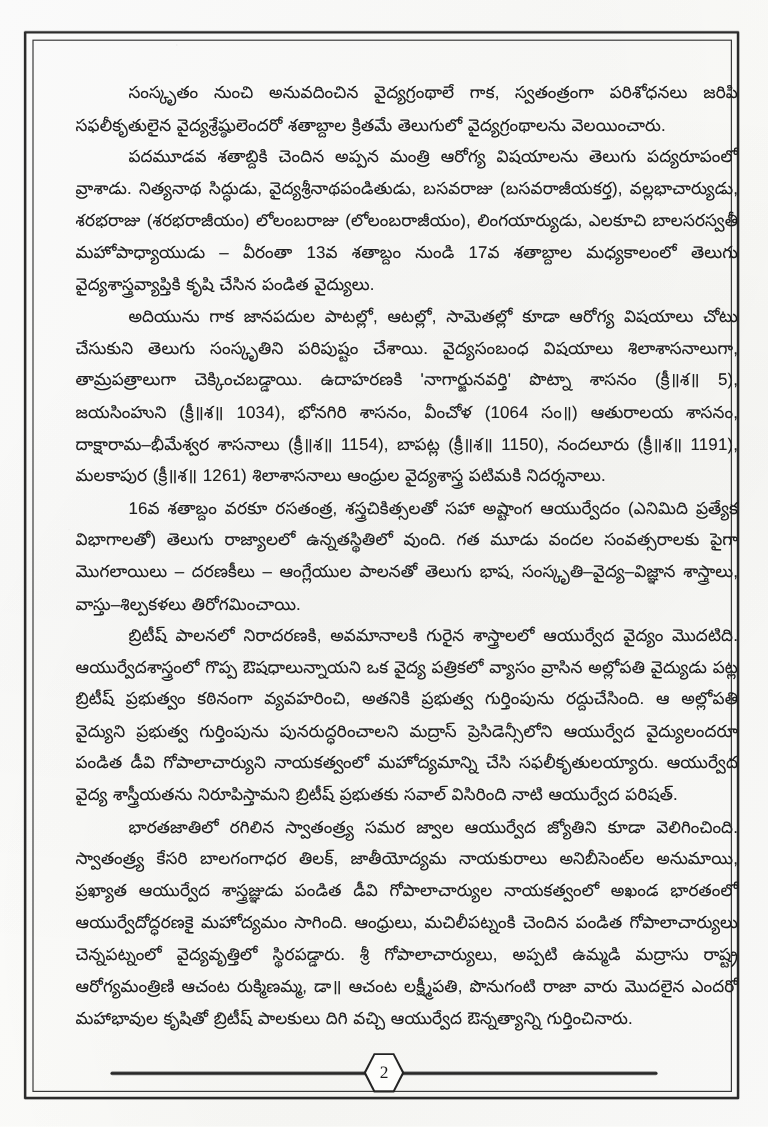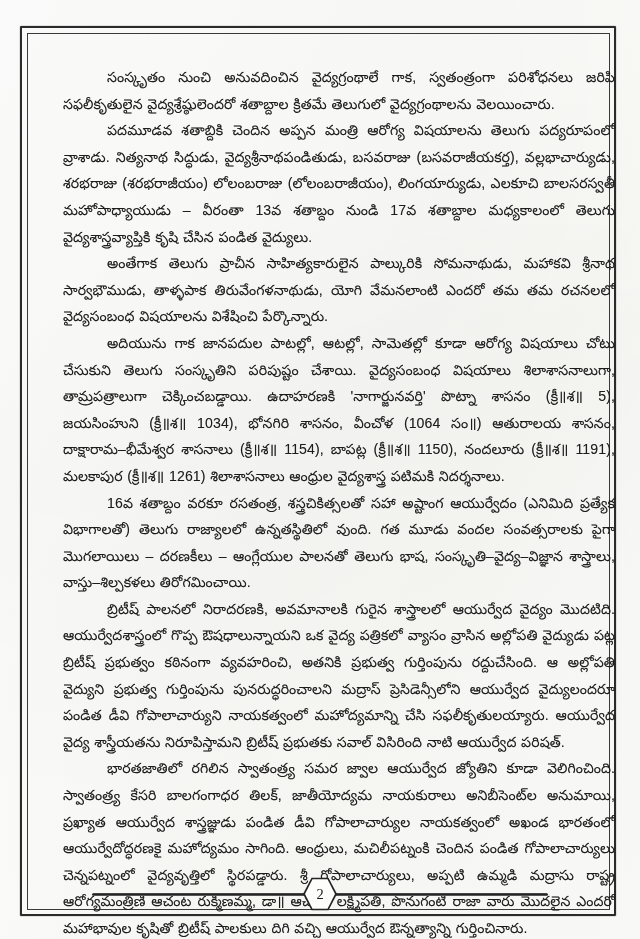--- a/index.html
+++ b/index.html
@@ -148,21 +148,20 @@
 <body>
 
 <div class="page">
 
   <div class="frame-outer">
     <div class="frame-inner"></div>
 
     <div class="body-text">
       <p class="para">సంస్కృతం నుంచి అనువదించిన వైద్యగ్రంథాలే గాక, స్వతంత్రంగా పరిశోధనలు జరిపి సఫలీకృతులైన వైద్యశ్రేష్ఠులెందరో శతాబ్దాల క్రితమే తెలుగులో వైద్యగ్రంథాలను వెలయించారు.</p>
       <p class="para">పదమూడవ శతాబ్దికి చెందిన అప్పన మంత్రి ఆరోగ్య విషయాలను తెలుగు పద్యరూపంలో వ్రాశాడు. నిత్యనాథ సిద్ధుడు, వైద్యశ్రీనాథపండితుడు, బసవరాజు (బసవరాజీయకర్త), వల్లభాచార్యుడు, శరభరాజు (శరభరాజీయం) లోలంబరాజు (లోలంబరాజీయం), లింగయార్యుడు, ఎలకూచి బాలసరస్వతీ మహోపాధ్యాయుడు – వీరంతా 13వ శతాబ్దం నుండి 17వ శతాబ్దాల మధ్యకాలంలో తెలుగు వైద్యశాస్త్రవ్యాప్తికి కృషి చేసిన పండిత వైద్యులు.</p>
-      <p class="para">అంతేగాక తెలుగు ప్రాచీన సాహిత్యకారులైన పాల్కురికి సోమనాథుడు, మహాకవి శ్రీనాథ సార్వభౌముడు, తాళ్ళపాక తిరువేంగళనాథుడు, యోగి వేమనలాంటి ఎందరో తమ తమ రచనలలో వైద్యసంబంధ విషయాలను విశేషించి పేర్కొన్నారు.</p>
       <p class="para">అదియును గాక జానపదుల పాటల్లో, ఆటల్లో, సామెతల్లో కూడా ఆరోగ్య విషయాలు చోటు చేసుకుని తెలుగు సంస్కృతిని పరిపుష్టం చేశాయి. వైద్యసంబంధ విషయాలు శిలాశాసనాలుగా, తామ్రపత్రాలుగా చెక్కించబడ్డాయి. ఉదాహరణకి 'నాగార్జునవర్తి' పొట్నా శాసనం (క్రీ॥శ॥ 5), జయసింహుని (క్రీ॥శ॥ 1034), భోనగిరి శాసనం, వీంచోళ (1064 సం॥) ఆతురాలయ శాసనం, దాక్షారామ–భీమేశ్వర శాసనాలు (క్రీ॥శ॥ 1154), బాపట్ల (క్రీ॥శ॥ 1150), నందలూరు (క్రీ॥శ॥ 1191), మలకాపుర (క్రీ॥శ॥ 1261) శిలాశాసనాలు ఆంధ్రుల వైద్యశాస్త్ర పటిమకి నిదర్శనాలు.</p>
       <p class="para">16వ శతాబ్దం వరకూ రసతంత్ర, శస్త్రచికిత్సలతో సహా అష్టాంగ ఆయుర్వేదం (ఎనిమిది ప్రత్యేక విభాగాలతో) తెలుగు రాజ్యాలలో ఉన్నతస్థితిలో వుంది. గత మూడు వందల సంవత్సరాలకు పైగా మొగలాయిలు – దరణకీలు – ఆంగ్లేయుల పాలనతో తెలుగు భాష, సంస్కృతి–వైద్య–విజ్ఞాన శాస్త్రాలు, వాస్తు–శిల్పకళలు తిరోగమించాయి.</p>
       <p class="para">బ్రిటీష్ పాలనలో నిరాదరణకి, అవమానాలకి గురైన శాస్త్రాలలో ఆయుర్వేద వైద్యం మొదటిది. ఆయుర్వేదశాస్త్రంలో గొప్ప ఔషధాలున్నాయని ఒక వైద్య పత్రికలో వ్యాసం వ్రాసిన అల్లోపతి వైద్యుడు పట్ల బ్రిటీష్ ప్రభుత్వం కఠినంగా వ్యవహరించి, అతనికి ప్రభుత్వ గుర్తింపును రద్దుచేసింది. ఆ అల్లోపతి వైద్యుని ప్రభుత్వ గుర్తింపును పునరుద్ధరించాలని మద్రాస్ ప్రెసిడెన్సీలోని ఆయుర్వేద వైద్యులందరూ పండిత డీవి గోపాలాచార్యుని నాయకత్వంలో మహోద్యమాన్ని చేసి సఫలీకృతులయ్యారు. ఆయుర్వేద వైద్య శాస్త్రీయతను నిరూపిస్తామని బ్రిటీష్ ప్రభుతకు సవాల్ విసిరింది నాటి ఆయుర్వేద పరిషత్.</p>
       <p class="para">భారతజాతిలో రగిలిన స్వాతంత్ర్య సమర జ్వాల ఆయుర్వేద జ్యోతిని కూడా వెలిగించింది. స్వాతంత్ర్య కేసరి బాలగంగాధర తిలక్, జాతీయోద్యమ నాయకురాలు అనిబీసెంట్‌ల అనుమాయి, ప్రఖ్యాత ఆయుర్వేద శాస్త్రజ్ఞుడు పండిత డీవి గోపాలాచార్యుల నాయకత్వంలో అఖండ భారతంలో ఆయుర్వేదోద్ధరణకై మహోద్యమం సాగింది. ఆంధ్రులు, మచిలీపట్నంకి చెందిన పండిత గోపాలాచార్యులు చెన్నపట్నంలో వైద్యవృత్తిలో స్థిరపడ్డారు. శ్రీ గోపాలాచార్యులు, అప్పటి ఉమ్మడి మద్రాసు రాష్ట్ర ఆరోగ్యమంత్రిణి ఆచంట రుక్మిణమ్మ, డా॥ ఆచంట లక్ష్మీపతి, పొనుగంటి రాజా వారు మొదలైన ఎందరో మహాభావుల కృషితో బ్రిటీష్ పాలకులు దిగి వచ్చి ఆయుర్వేద ఔన్నత్యాన్ని గుర్తించినారు.</p>
     </div>
 
   </div>
 
   <div class="folio">
     <div class="folio-rule"></div>

